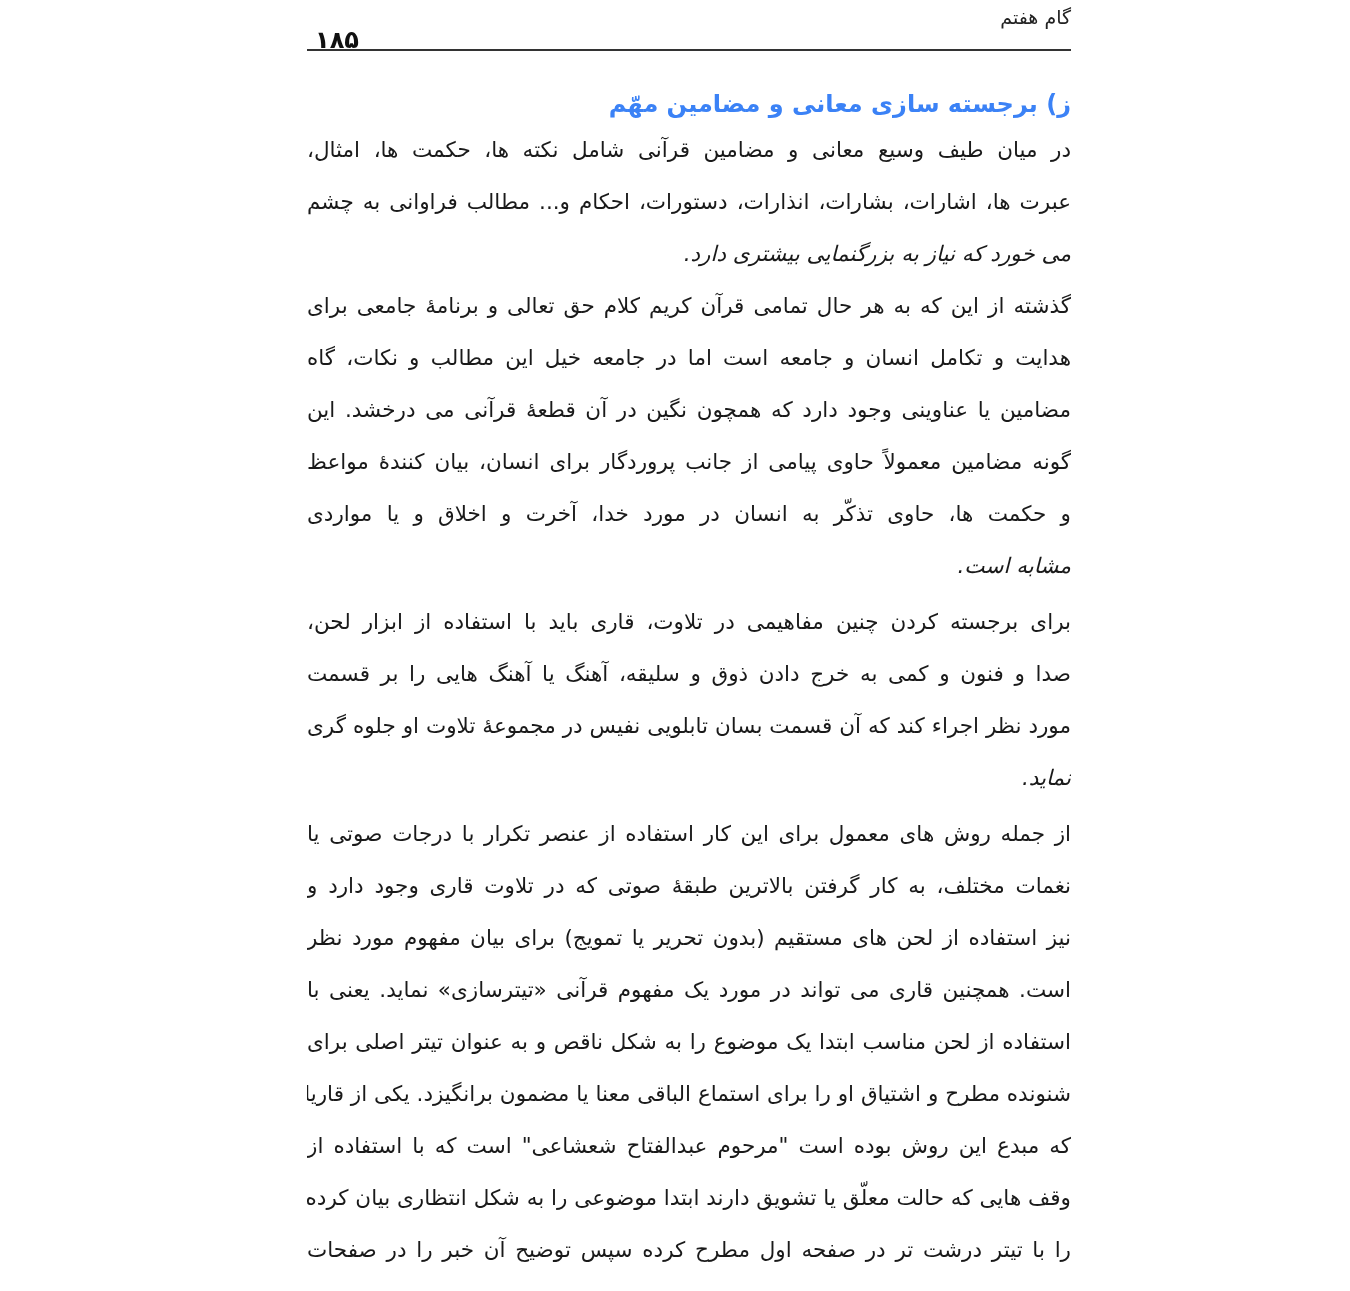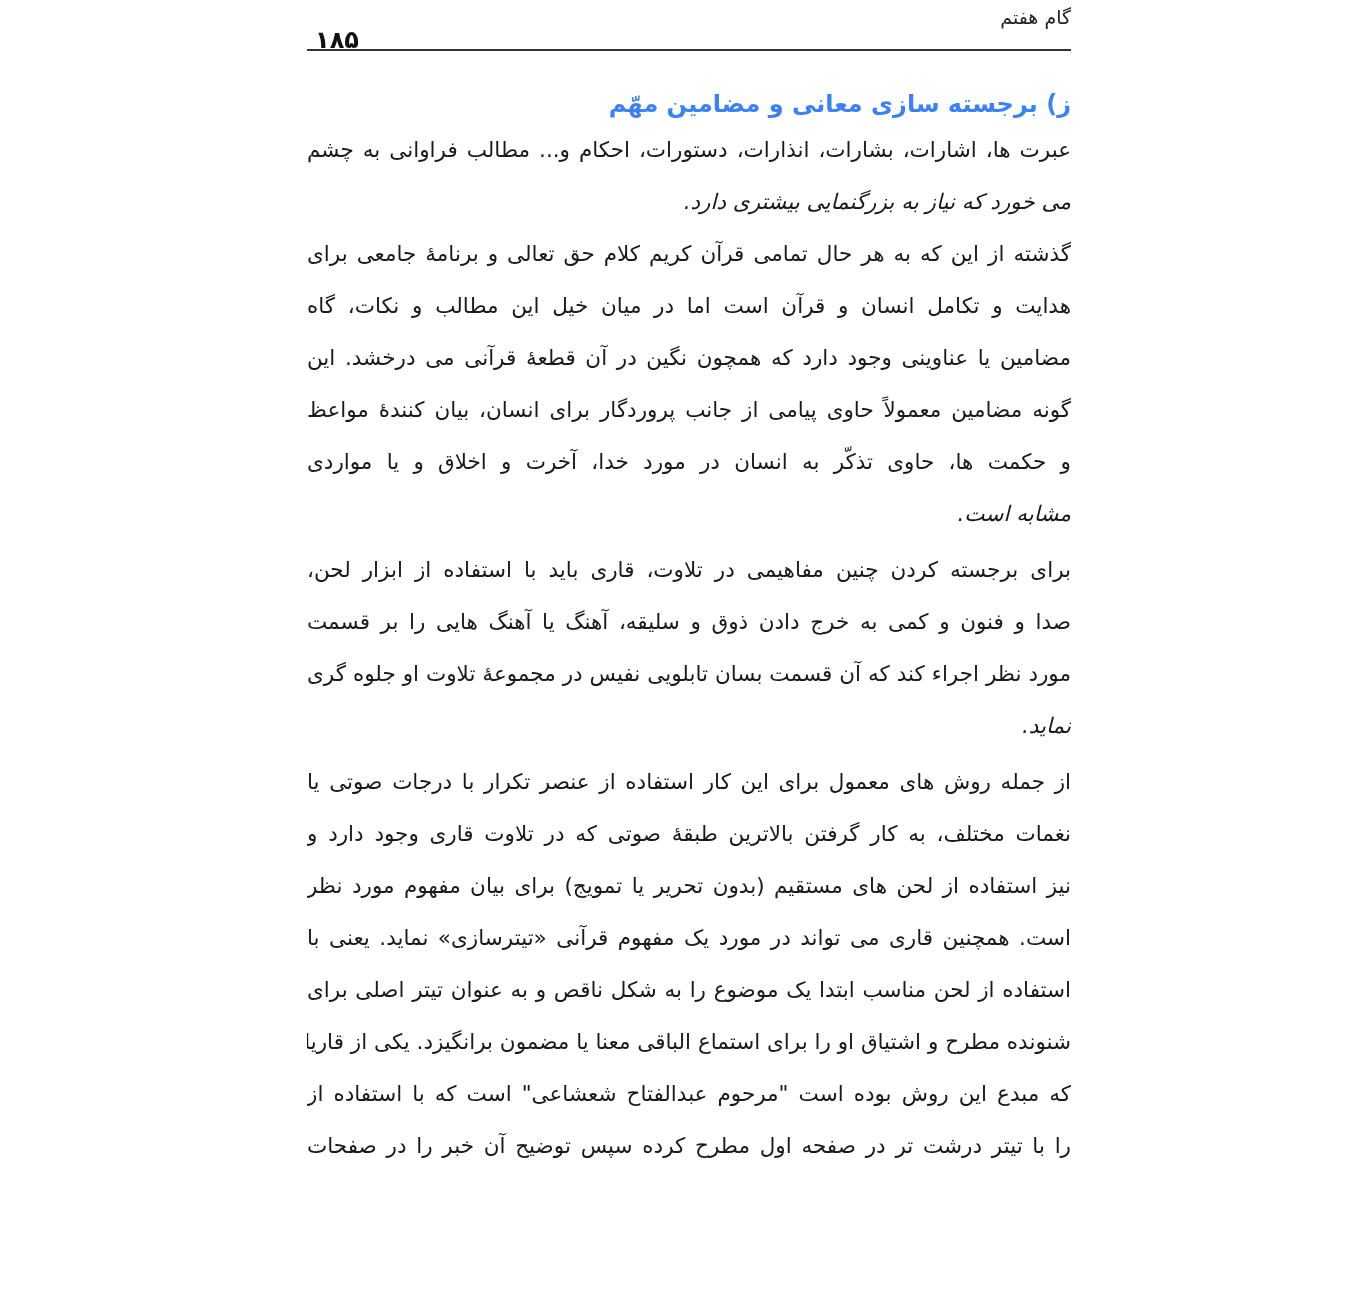--- a/index.html
+++ b/index.html
@@ -84,26 +84,27 @@
 <div class="page">
   <div class="running-header">
     <span class="chapter-title">گام هفتم</span>
     <span class="page-number">۱۸۵</span>
   </div>
 
   <h2 class="section-heading">ز) برجسته سازی معانی و مضامین مهّم</h2>
 
   <div class="body-text">
     <p class="paragraph">
+      <span class="line">در میان طیف وسیع معانی و مضامین قرآنی شامل نکته ها، حکمت ها، امثال،</span>
       <span class="line">عبرت ها، اشارات، بشارات، انذارات، دستورات، احکام و... مطالب فراوانی به چشم</span>
       <span class="line last">می خورد که نیاز به بزرگنمایی بیشتری دارد.</span>
     </p>
     <p class="paragraph">
       <span class="line">گذشته از این که به هر حال تمامی قرآن کریم کلام حق تعالی و برنامهٔ جامعی برای</span>
-      <span class="line">هدایت و تکامل انسان و قرآن است اما در میان خیل این مطالب و نکات، گاه</span>
+      <span class="line">هدایت و تکامل انسان و جامعه است اما در جامعه خیل این مطالب و نکات، گاه</span>
       <span class="line">مضامین یا عناوینی وجود دارد که همچون نگین در آن قطعهٔ قرآنی می درخشد. این</span>
       <span class="line">گونه مضامین معمولاً حاوی پیامی از جانب پروردگار برای انسان، بیان کنندهٔ مواعظ</span>
       <span class="line">و حکمت ها، حاوی تذکّر به انسان  در مورد خدا، آخرت و اخلاق و یا مواردی</span>
       <span class="line last">مشابه است.</span>
     </p>
     <div class="para-gap"></div>
     <p class="paragraph">
       <span class="line">برای برجسته کردن چنین مفاهیمی در تلاوت، قاری باید با استفاده از ابزار لحن،</span>
       <span class="line">صدا و فنون و کمی به خرج دادن ذوق و سلیقه، آهنگ یا آهنگ هایی را بر قسمت</span>
       <span class="line">مورد نظر اجراء کند که آن قسمت بسان تابلویی نفیس در مجموعهٔ تلاوت او جلوه گری</span>
@@ -111,16 +112,17 @@
     </p>
     <div class="para-gap"></div>
     <p class="paragraph">
       <span class="line">از جمله روش های معمول برای این کار استفاده از عنصر تکرار با درجات صوتی یا</span>
       <span class="line">نغمات مختلف، به کار گرفتن بالاترین طبقهٔ صوتی که در تلاوت قاری وجود دارد و</span>
       <span class="line">نیز استفاده از لحن های مستقیم (بدون تحریر یا تمویج) برای بیان مفهوم مورد نظر</span>
       <span class="line">است. همچنین قاری می تواند در مورد یک مفهوم قرآنی «تیترسازی» نماید. یعنی با</span>
       <span class="line">استفاده از لحن مناسب ابتدا یک موضوع را به شکل ناقص و به عنوان تیتر اصلی برای</span>
       <span class="line">شنونده مطرح و اشتیاق او را برای استماع الباقی معنا یا مضمون برانگیزد. یکی از قاریانی</span>
       <span class="line">که مبدع این روش بوده است "مرحوم عبدالفتاح شعشاعی" است که با استفاده از</span>
+      <span class="line">وقف هایی که حالت معلّق یا تشویق دارند ابتدا موضوعی را به شکل انتظاری بیان کرده</span>
       <span class="line">را با تیتر درشت تر در صفحه اول مطرح کرده سپس توضیح آن خبر را در صفحات</span>
     </p>
   </div>
 </div>
 
 </body></html>

